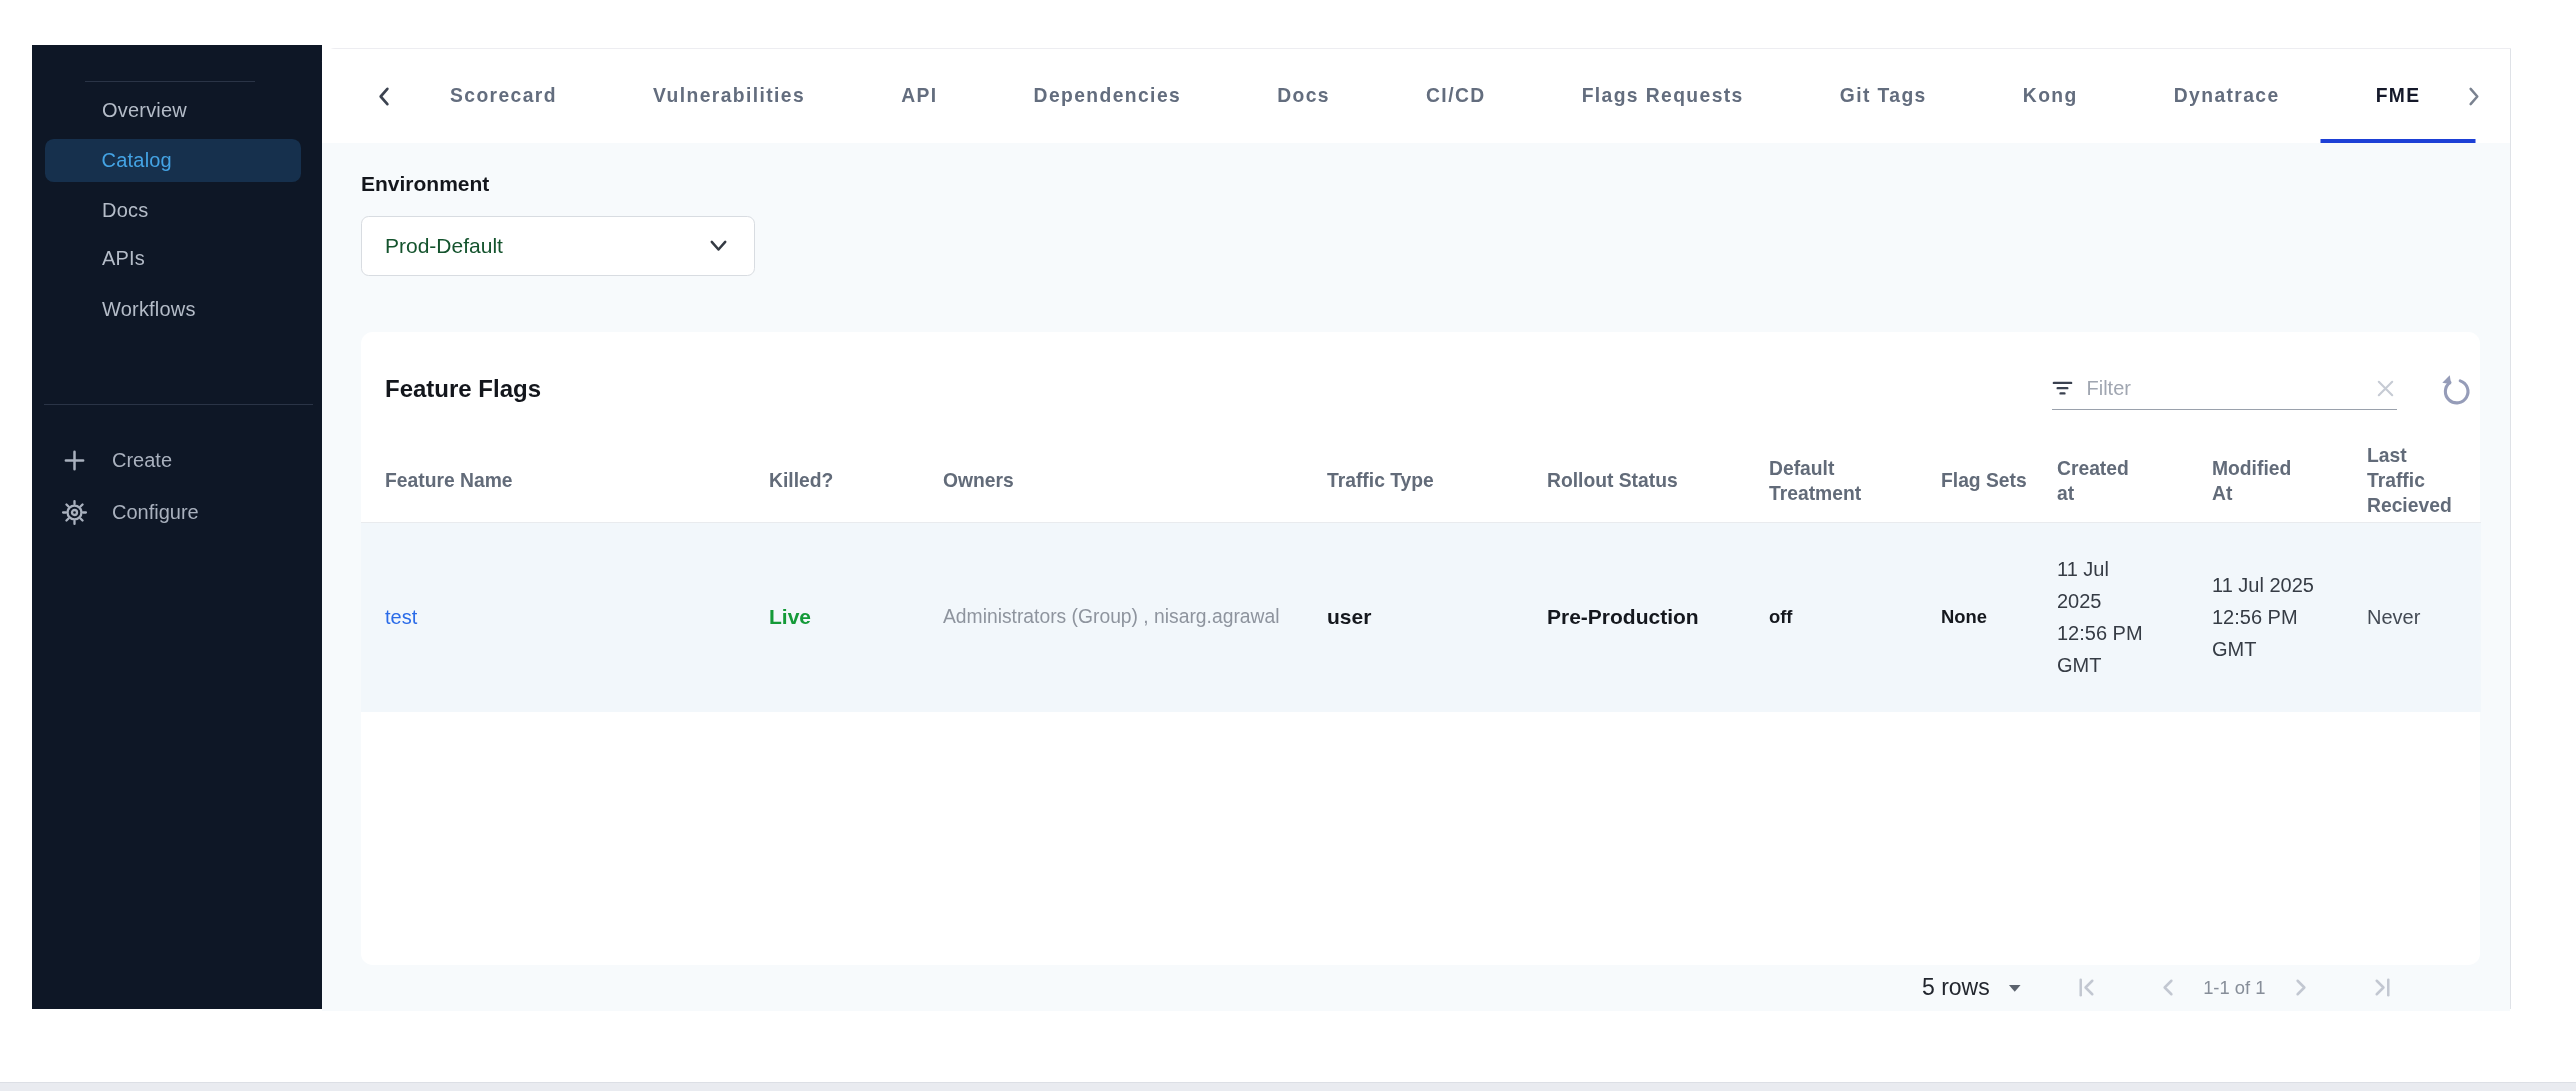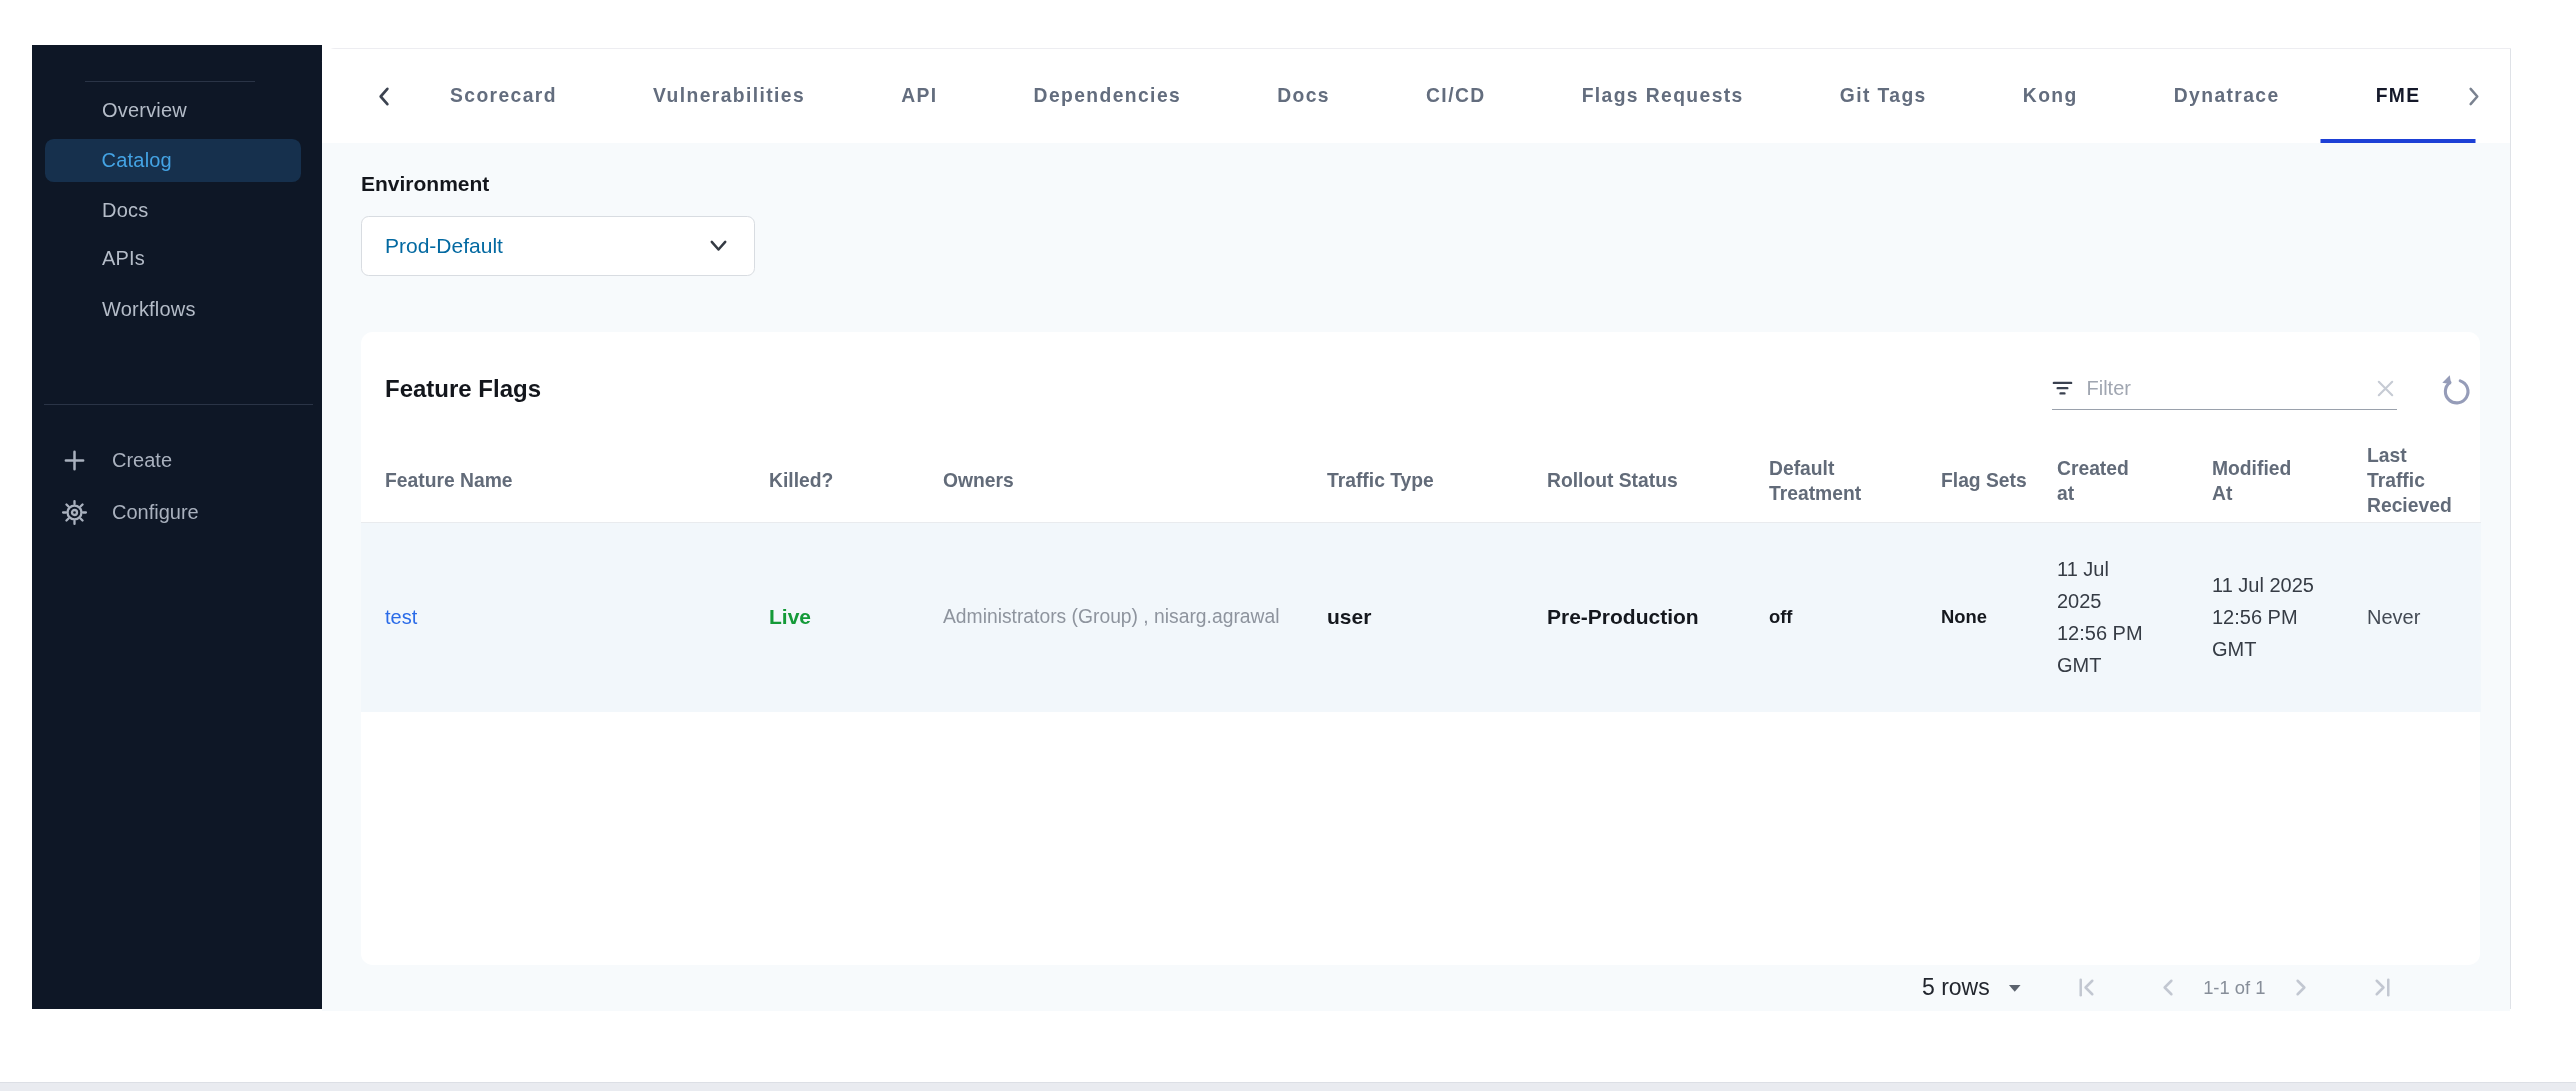--- a/index.html
+++ b/index.html
@@ -35,21 +35,21 @@
   .tab.active::after { content:""; position:absolute; bottom:0; left:50%; transform:translateX(-50%);
     width:155px; height:3.9px; background:#1d40d6; }
 
   .content { position:relative; width:100%; height:868px; background:#f7fafc; }
 
   
   .env-label { position:absolute; left:39px; top:29px; font-size:21px; font-weight:700; color:#13161c; }
   .env-select { position:absolute; left:39px; top:73px; width:394px; height:60px; background:#fff;
     border:1px solid #d8dce1; border-radius:7.7px; display:flex; align-items:center;
     justify-content:space-between; padding:0 23px 0 23px; cursor:pointer; }
-  .env-select .val { font-size:21px; color:#0369a1; }
+  .env-select .val { font-size:21px; color:#14532d; }
 
   
   .card { position:absolute; left:39px; top:189px; width:2119px; height:633px; background:#ffffff;
     border-radius:11.6px; }
   .card-title { position:absolute; left:24px; top:43px; font-size:24px; font-weight:700; color:#13161c; }
   .filter-group { position:absolute; left:1691px; top:35px; width:345px; height:43px;
     border-bottom:1px solid #9aa1ac; display:flex; align-items:center; gap:13.5px; }
   .filter-group input { flex:1; border:none; outline:none; background:transparent; font-size:20px;
     color:#3a4048; font-family:inherit; }
   .filter-group input::placeholder { color:#a0a6b1; }

